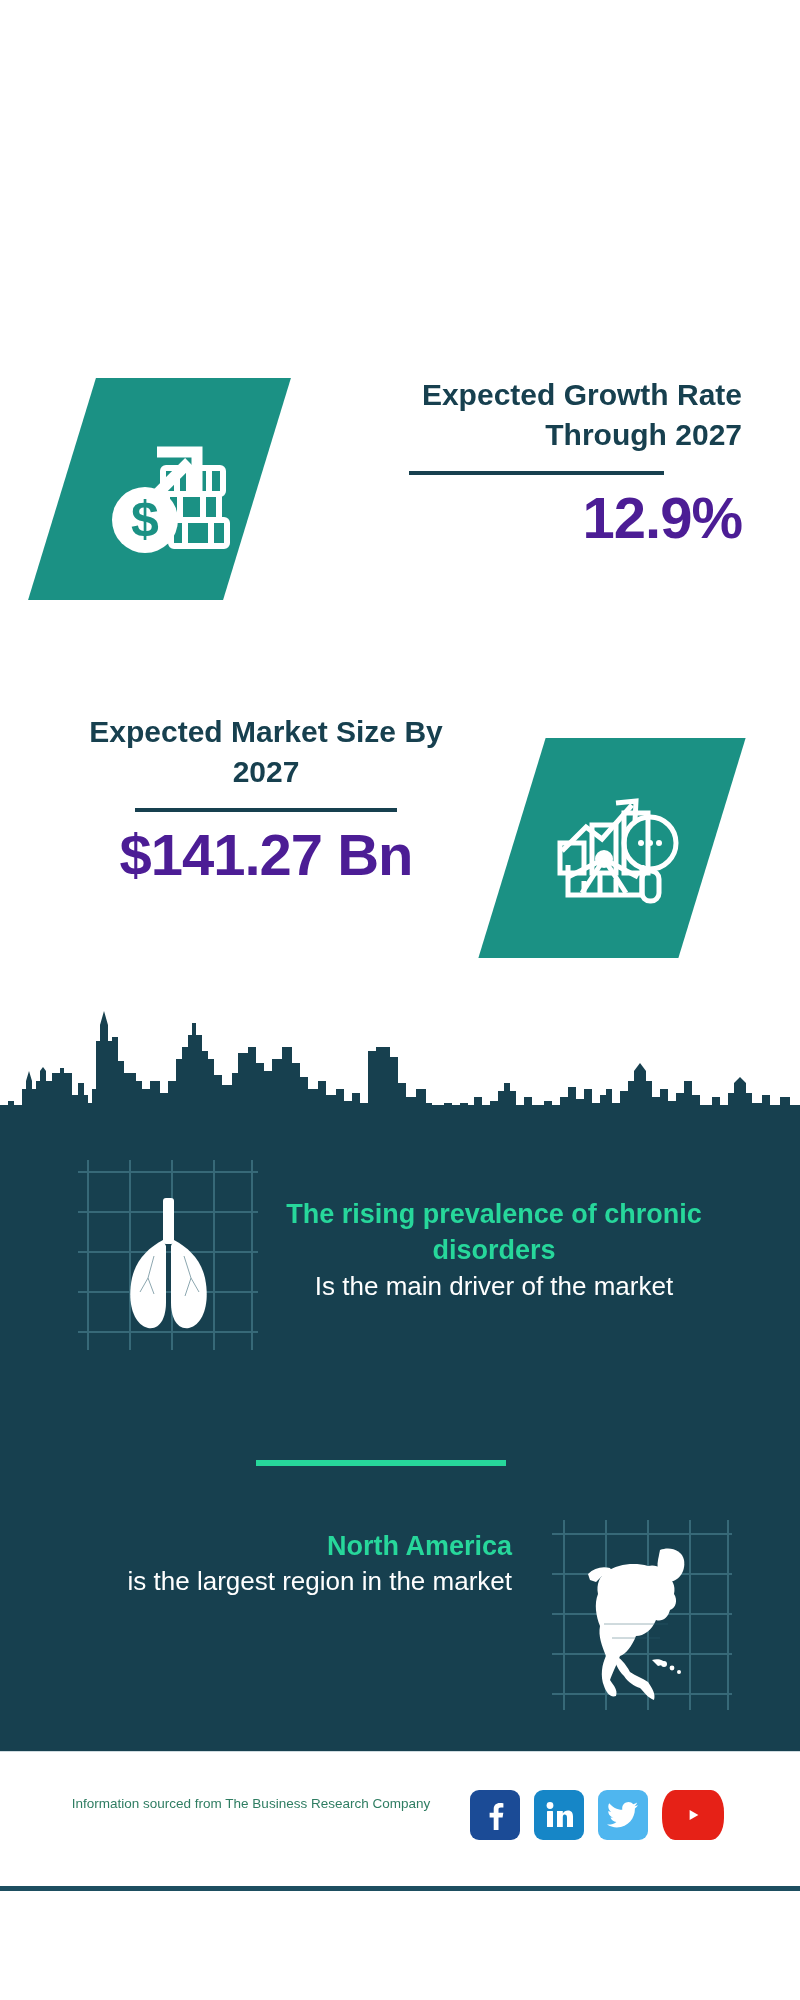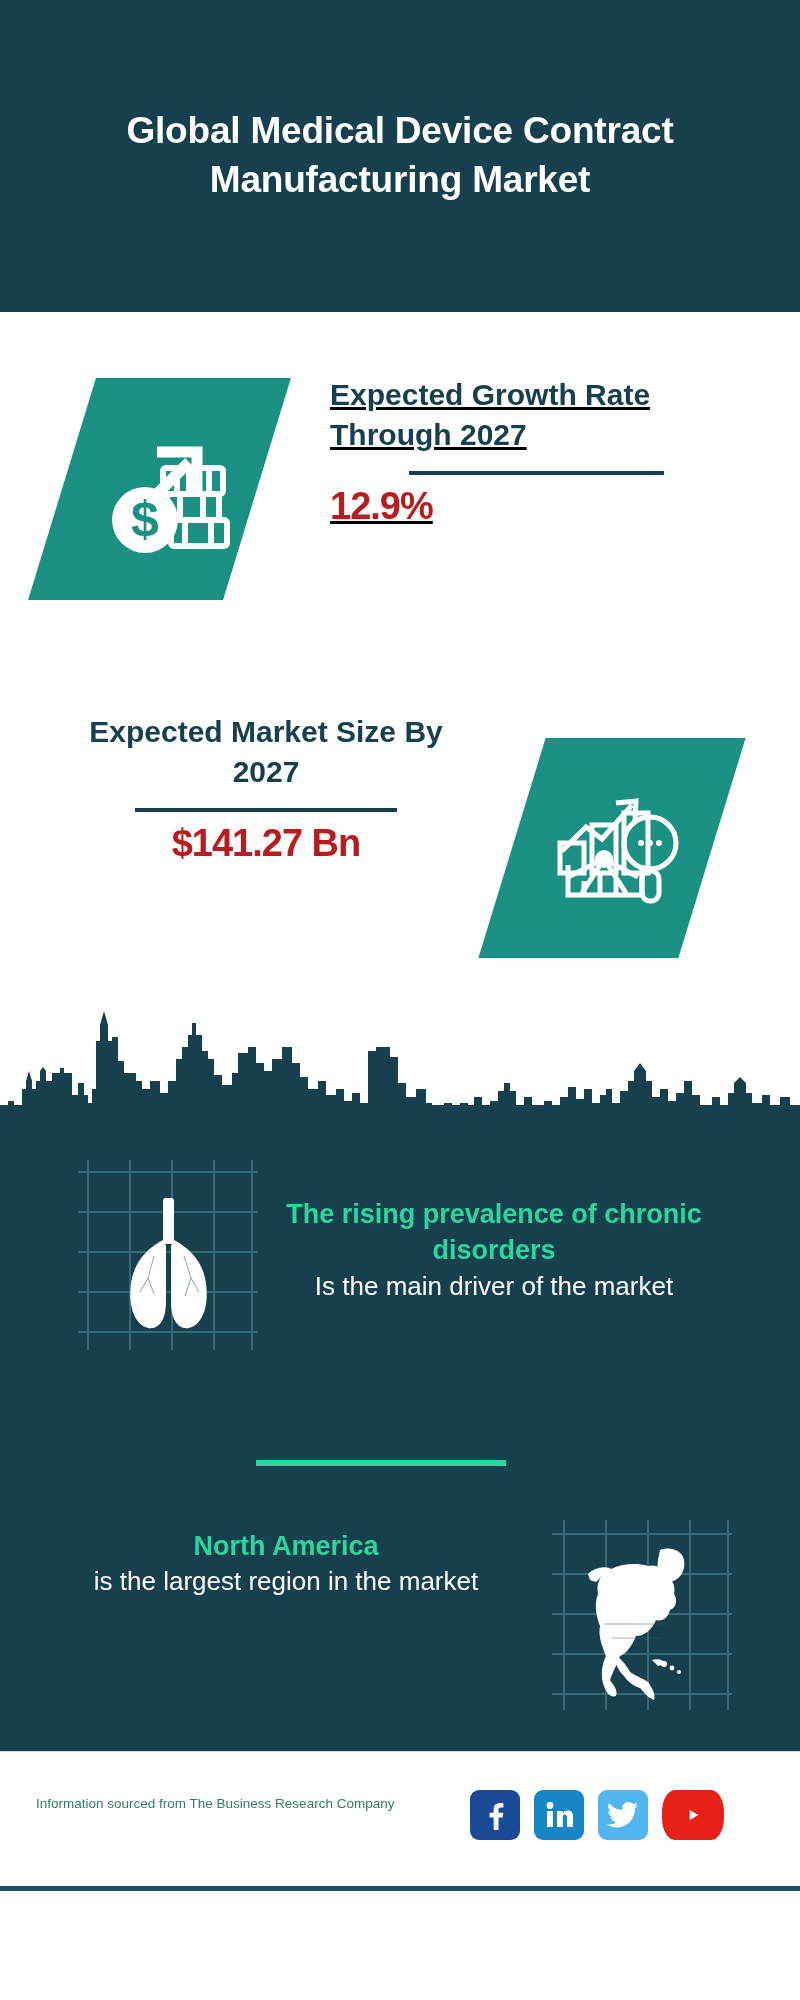--- a/index.html
+++ b/index.html
@@ -32,36 +32,35 @@
     display:flex; align-items:center; justify-content:center;
   }
   .para-left {
     left:62px; top:378px; width:195px; height:222px;
     transform:skewX(-17deg);
   }
   .para-left .glyph { transform:skewX(17deg); }
 
   .growth-text {
     position:absolute; left:330px; top:375px; width:412px;
-    text-align:left;
-    text-decoration:underline;
+    text-align:right;
   }
   .stat-label {
     color:#17404f;
     font-size:30px;
     font-weight:bold;
     line-height:1.33;
   }
   .rule {
     height:4px; background:#17404f; margin:16px auto 10px auto; width:255px;
   }
   .rule.wide { width:262px; }
   .stat-value {
-    color:#b91c1c;
-    font-size:38px;
+    color:#4c1d95;
+    font-size:58px;
     font-weight:bold;
     line-height:1.15;
     letter-spacing:-1px;
   }
 
   
   .size-text {
     position:absolute; left:60px; top:712px; width:412px; text-align:center;
   }
   .para-right {
@@ -102,34 +101,35 @@
     font-weight:normal;
     line-height:1.35;
   }
 
   .green-rule {
     position:absolute; left:256px; top:1460px;
     width:250px; height:6px; background:#27d79b;
   }
 
   .region-text {
-    position:absolute; left:60px; top:1528px; width:452px; text-align:center;
+    position:absolute; left:60px; top:1528px; width:452px; text-align:right;
   }
 
   
   .footer {
     position:absolute; left:0; top:1751px; width:800px; height:137px;
     background:#ffffff;
     border-top:1px solid #cfdbe0;
   }
   .source-text {
     position:absolute; left:36px; top:1793px; width:430px;
     color:#2f7d62;
     font-size:13.5px;
     line-height:1.62;
+    text-align:center;
   }
   .social-row {
     position:absolute; left:470px; top:1790px;
     display:flex; gap:14px; align-items:center;
   }
   .social {
     width:50px; height:50px; border-radius:9px;
     display:flex; align-items:center; justify-content:center;
   }
   .social.fb { background:#1b4b96; }
@@ -146,23 +146,20 @@
   .tiny-top-rule {
     position:absolute; left:0; top:1886px; width:800px; height:3px;
     background:#1d4e60;
   }
 </style>
 </head>
 <body>
 
 <div class="page">
 
-  <div class="header">
-    <div class="header-title">Global Medical Device Contract Manufacturing Market</div>
-  </div>
 
   <div class="para-tile para-left">
     <div class="glyph">
       <svg width="150" height="150" viewBox="0 0 150 150">
 
         <path d="M42 112 L104 50" stroke="#ffffff" stroke-width="11" fill="none" stroke-linecap="butt"></path>
         <path d="M72 40 L112 40 L112 80" stroke="#ffffff" stroke-width="11" fill="none" stroke-linecap="butt" stroke-linejoin="miter"></path>
 
         <g fill="none" stroke="#ffffff" stroke-width="6">
           <rect x="78" y="56" width="60" height="26" rx="3"></rect>

